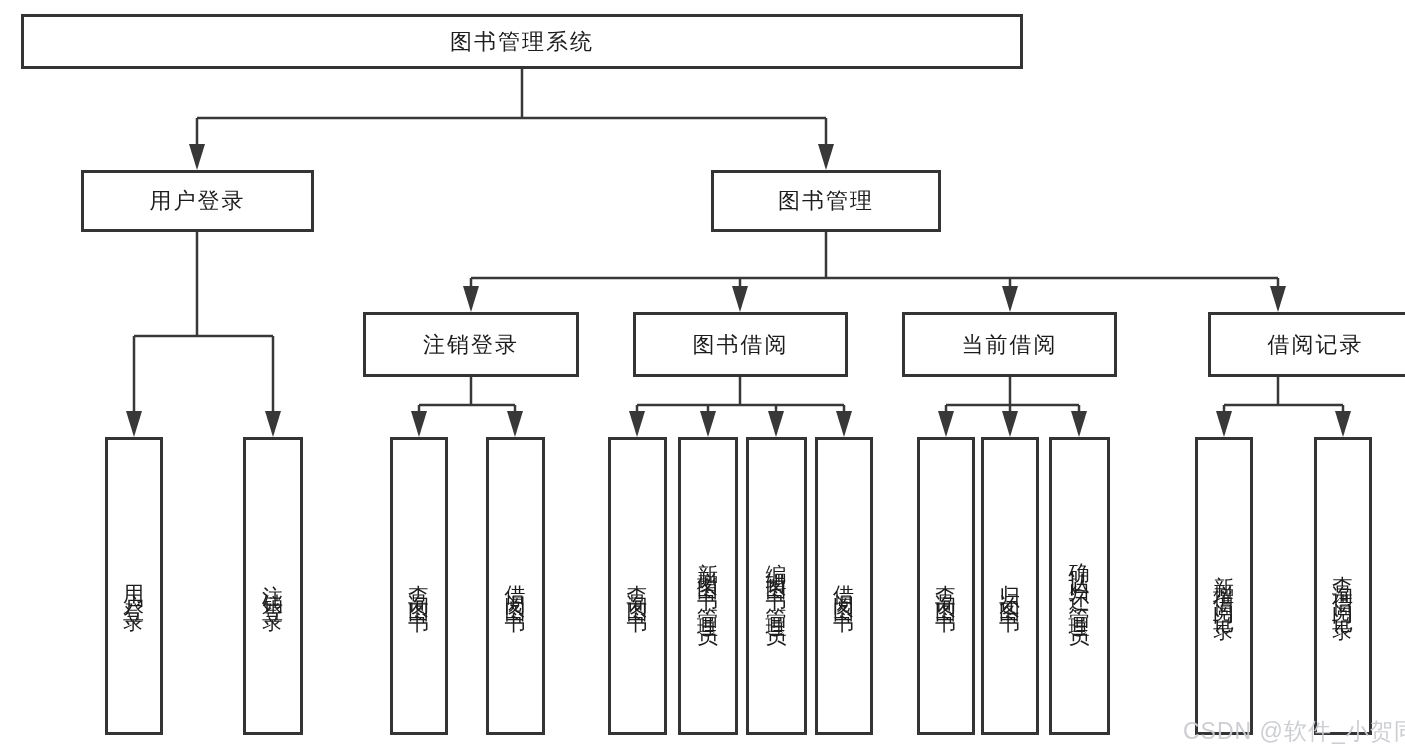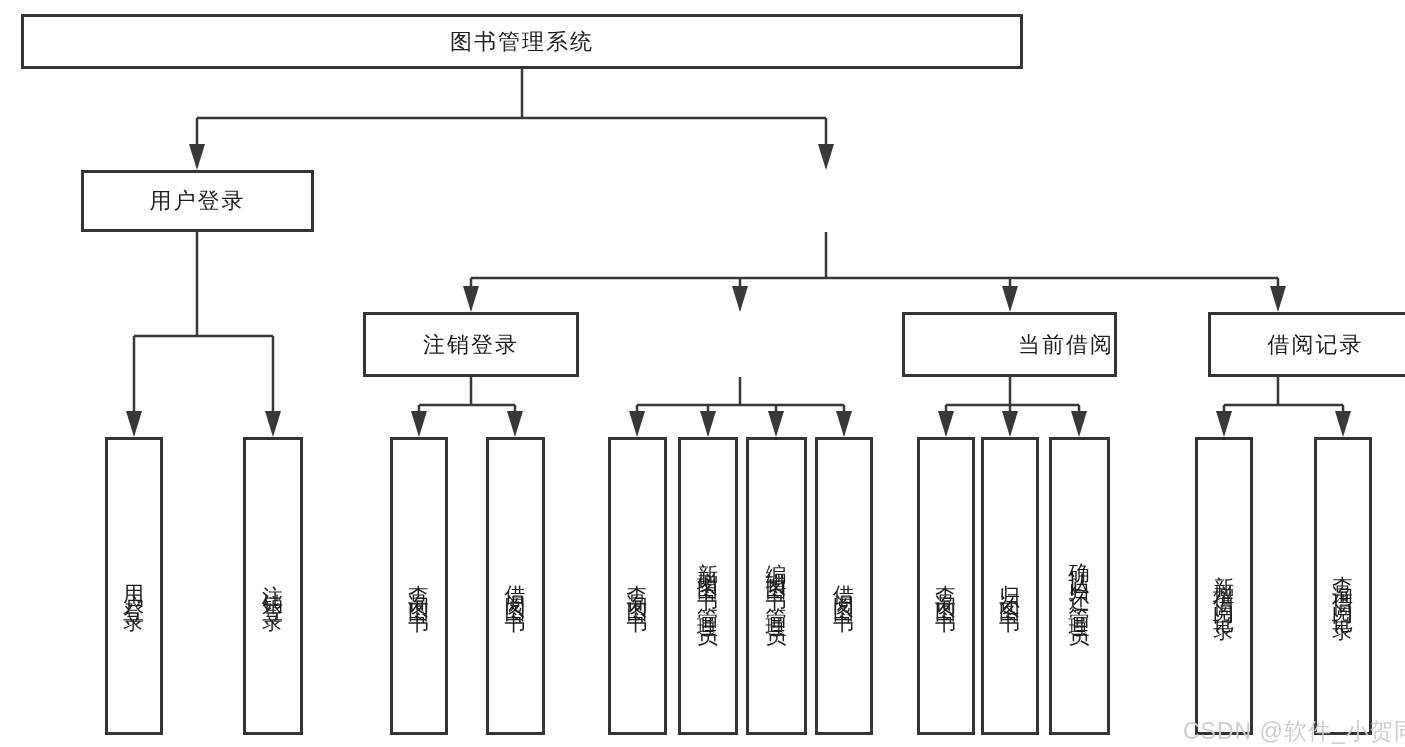--- a/index.html
+++ b/index.html
@@ -76,25 +76,31 @@
     </g>
   </svg>
 
   <div class="node h-node root-node" style="left:21px; top:14px; width:1002px; height:55px;">
     <span>图书管理系统</span>
   </div>
 
   <div class="node h-node" style="left:81px; top:170px; width:233px; height:62px;">
     <span>用户登录</span>
   </div>
+  <div class="node h-node" style="left:711px; top:170px; width:230px; height:62px;">
+    <span>图书管理</span>
+  </div>
 
   <div class="node h-node" style="left:363px; top:312px; width:216px; height:65px;">
     <span>注销登录</span>
   </div>
-  <div class="node h-node" style="left:902px; top:312px; width:215px; height:65px;justify-content:flex-end;">
+  <div class="node h-node" style="left:633px; top:312px; width:215px; height:65px;">
+    <span>图书借阅</span>
+  </div>
+  <div class="node h-node" style="left:902px; top:312px; width:215px; height:65px;">
     <span>当前借阅</span>
   </div>
   <div class="node h-node" style="left:1171px; top:312px; width:215px; height:65px;margin-left:37px;">
     <span>借阅记录</span>
   </div>
 
   <div class="node leaf" style="left:105px; top:437px; width:58px; height:298px;">
     <span class="v-text">用户登录</span>
   </div>
   <div class="node leaf" style="left:243px; top:437px; width:60px; height:298px;">

